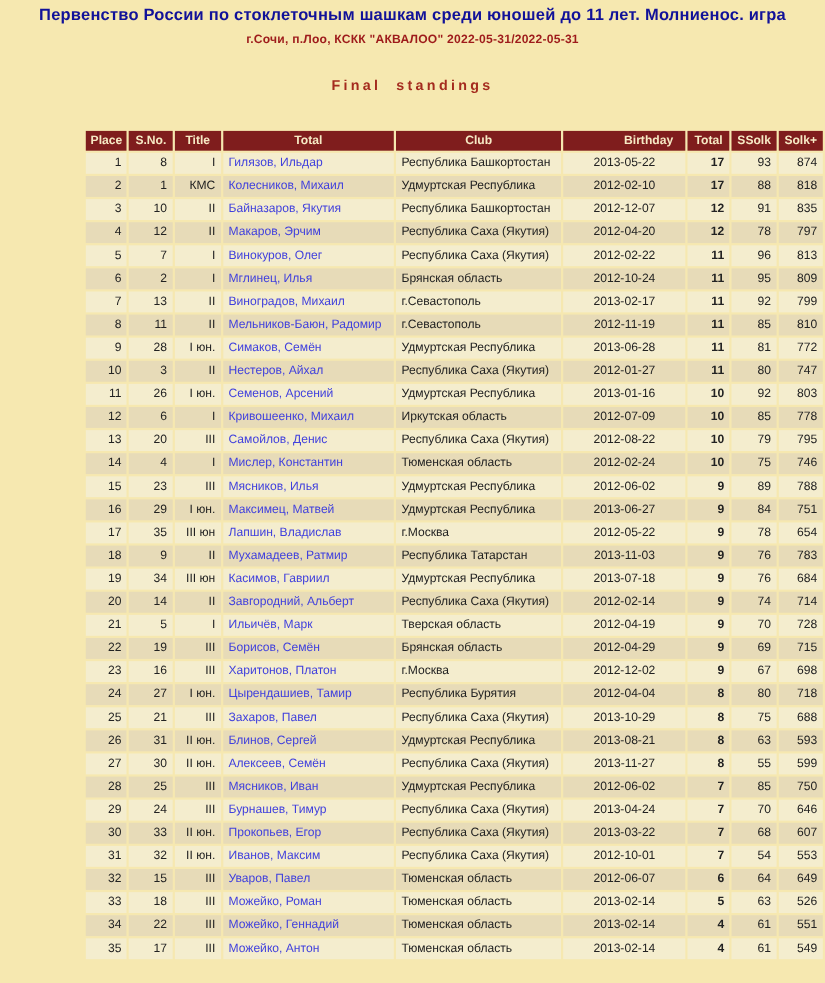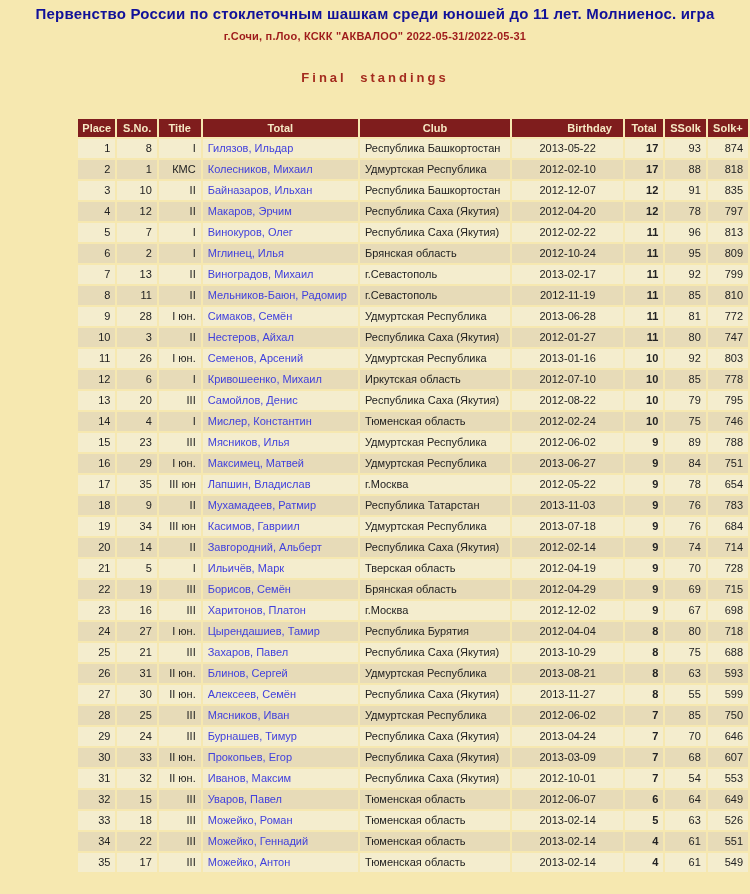--- a/index.html
+++ b/index.html
@@ -120,21 +120,21 @@
           <td class="align-left">Удмуртская Республика</td>
           <td class="align-center">2012-02-10</td>
           <td class="align-right bold">17</td>
           <td class="align-right">88</td>
           <td class="align-right">818</td>
         </tr>
         <tr class="odd">
           <td class="align-right">3</td>
           <td class="align-right">10</td>
           <td class="align-right">II</td>
-          <td class="align-left"><a class="player-link">Байназаров, Ильхан</a></td>
+          <td class="align-left"><a class="player-link">Байназаров, Якутия</a></td>
           <td class="align-left">Республика Башкортостан</td>
           <td class="align-center">2012-12-07</td>
           <td class="align-right bold">12</td>
           <td class="align-right">91</td>
           <td class="align-right">835</td>
         </tr>
         <tr class="even">
           <td class="align-right">4</td>
           <td class="align-right">12</td>
           <td class="align-right">II</td>
@@ -221,21 +221,21 @@
           <td class="align-right bold">10</td>
           <td class="align-right">92</td>
           <td class="align-right">803</td>
         </tr>
         <tr class="even">
           <td class="align-right">12</td>
           <td class="align-right">6</td>
           <td class="align-right">I</td>
           <td class="align-left"><a class="player-link">Кривошеенко, Михаил</a></td>
           <td class="align-left">Иркутская область</td>
-          <td class="align-center">2012-07-10</td>
+          <td class="align-center">2012-07-09</td>
           <td class="align-right bold">10</td>
           <td class="align-right">85</td>
           <td class="align-right">778</td>
         </tr>
         <tr class="odd">
           <td class="align-right">13</td>
           <td class="align-right">20</td>
           <td class="align-right">III</td>
           <td class="align-left"><a class="player-link">Самойлов, Денис</a></td>
           <td class="align-left">Республика Саха (Якутия)</td>
@@ -419,21 +419,21 @@
           <td class="align-right bold">7</td>
           <td class="align-right">70</td>
           <td class="align-right">646</td>
         </tr>
         <tr class="even">
           <td class="align-right">30</td>
           <td class="align-right">33</td>
           <td class="align-right">II юн.</td>
           <td class="align-left"><a class="player-link">Прокопьев, Егор</a></td>
           <td class="align-left">Республика Саха (Якутия)</td>
-          <td class="align-center">2013-03-09</td>
+          <td class="align-center">2013-03-22</td>
           <td class="align-right bold">7</td>
           <td class="align-right">68</td>
           <td class="align-right">607</td>
         </tr>
         <tr class="odd">
           <td class="align-right">31</td>
           <td class="align-right">32</td>
           <td class="align-right">II юн.</td>
           <td class="align-left"><a class="player-link">Иванов, Максим</a></td>
           <td class="align-left">Республика Саха (Якутия)</td>

